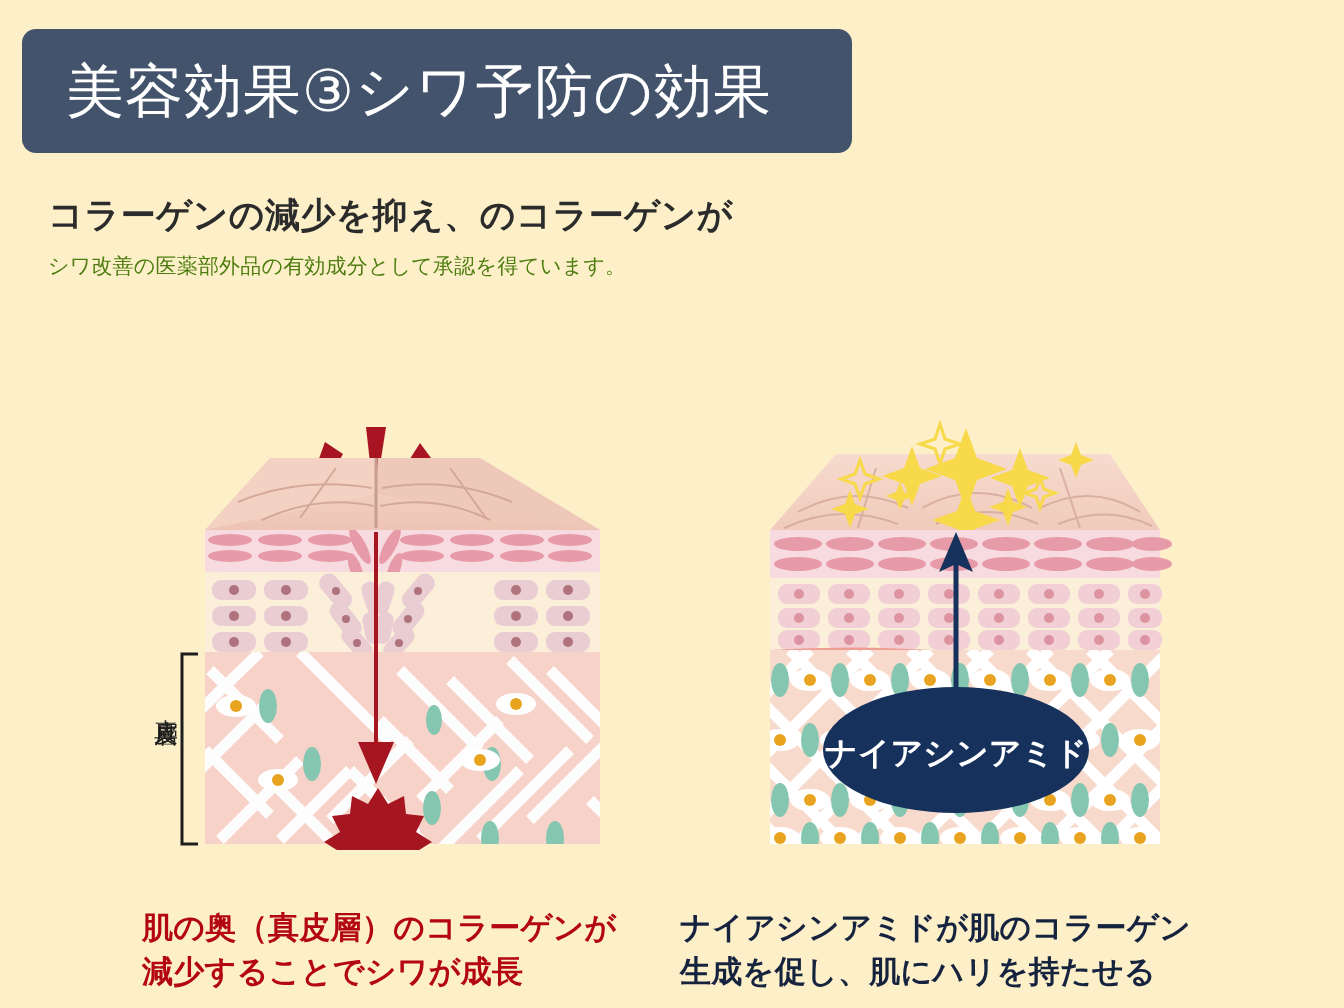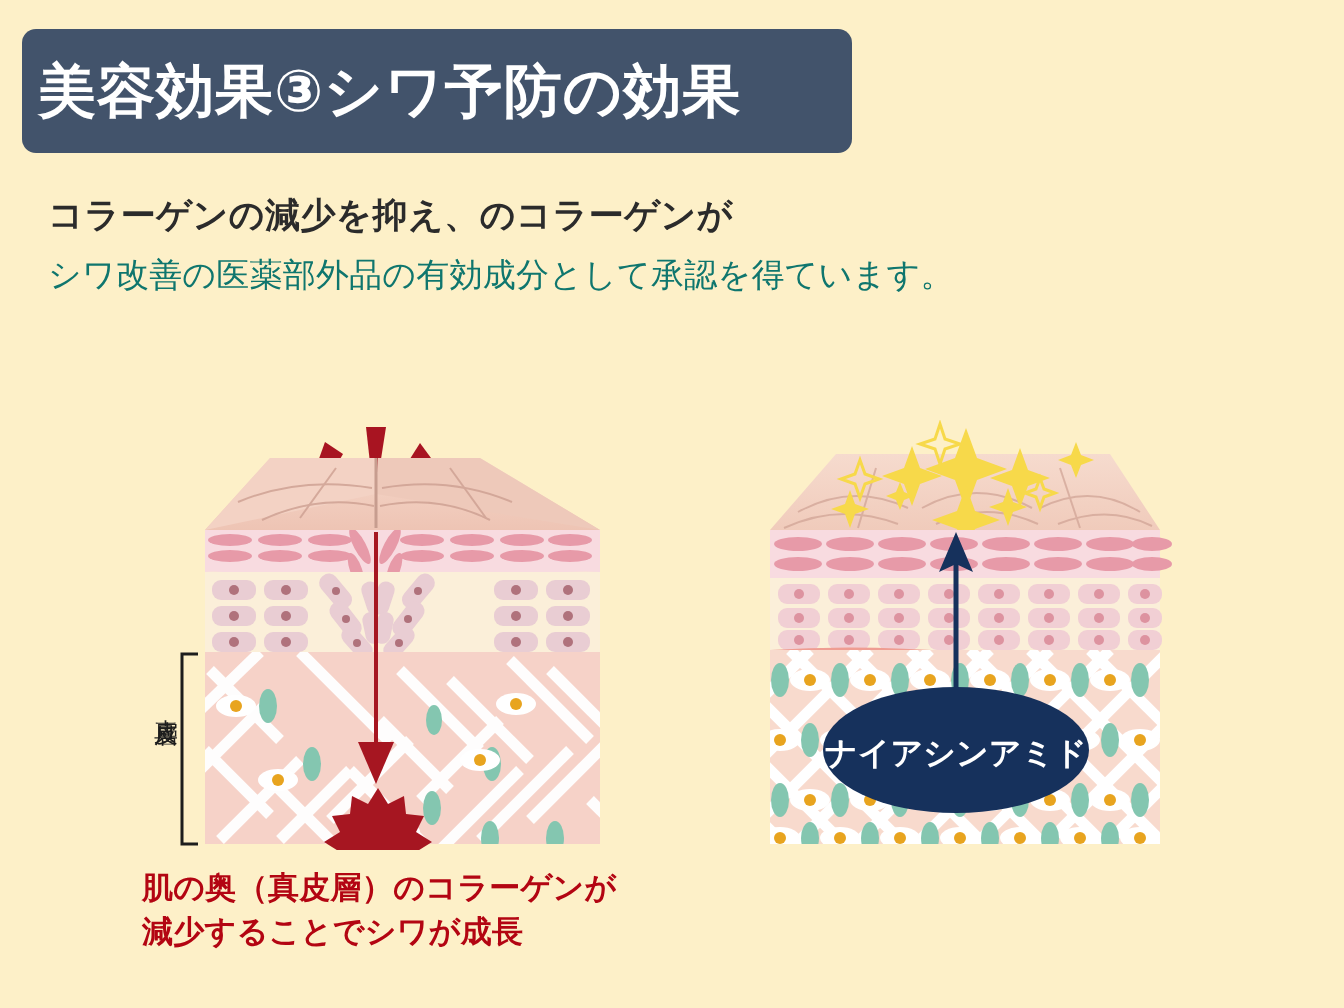--- a/index.html
+++ b/index.html
@@ -15,52 +15,54 @@
   .banner {
     position: absolute; left: 22px; top: 29px;
     width: 830px; height: 124px;
     background: #42536b;
     border-radius: 14px;
     display: flex; align-items: center;
   }
   .banner-title {
     color: #ffffff;
     font-size: 58px;
-    font-weight: 700;
+    font-weight: 400;
     letter-spacing: 1px;
     padding-left: 16px;
     line-height: 1;
     white-space: nowrap;
+    margin-left: 28px;
   }
 
   
   .lead {
     position: absolute; left: 48px; top: 196px;
     font-size: 35px; font-weight: 700; color: #2b2b2b;
     letter-spacing: 0.5px; line-height: 1.1;
     white-space: nowrap;
   }
   .body-text {
     position: absolute; left: 48px; top: 252px;
     width: 1260px;
-    font-size: 33px; color: #0f766e;
+    font-size: 21px; color: #4d7c0f;
     line-height: 1.38; letter-spacing: 0.2px;
   }
   .body-text p { margin: 0; }
 
   
   .diagram { position: absolute; text-align: center; }
   .diagram svg { display: block; }
 
   
   .caption {
     position: absolute;
     font-size: 31px; font-weight: 700;
     line-height: 1.42; letter-spacing: 0.3px;
     white-space: pre-line;
+    margin-top: 40px;
   }
   .caption-left  { left: 142px; top: 866px; color: #b30512; }
   .caption-right { left: 680px; top: 866px; color: #16233f; }
 
   
   .dermis-label {
     position: absolute; left: 152px; top: 700px;
     font-size: 24px; color: #1d1d1d; line-height: 1.12;
     writing-mode: vertical-rl; text-orientation: upright;
     letter-spacing: 2px;
@@ -515,14 +517,16 @@
 
       <g>
         <ellipse cx="216" cy="330" rx="133" ry="63" fill="#16315c"></ellipse>
         <text x="216" y="344" text-anchor="middle" font-family="Liberation Sans, sans-serif" font-size="32" font-weight="700" fill="#ffffff">ナイアシンアミド</text>
       </g>
     </svg>
   </div>
 
   <div class="caption caption-left">肌の奥（真皮層）のコラーゲンが
 減少することでシワが成長</div>
+  <div class="caption caption-right">ナイアシンアミドが肌のコラーゲン
+生成を促し、肌にハリを持たせる</div>
 
 </div>
 
 </body></html>

